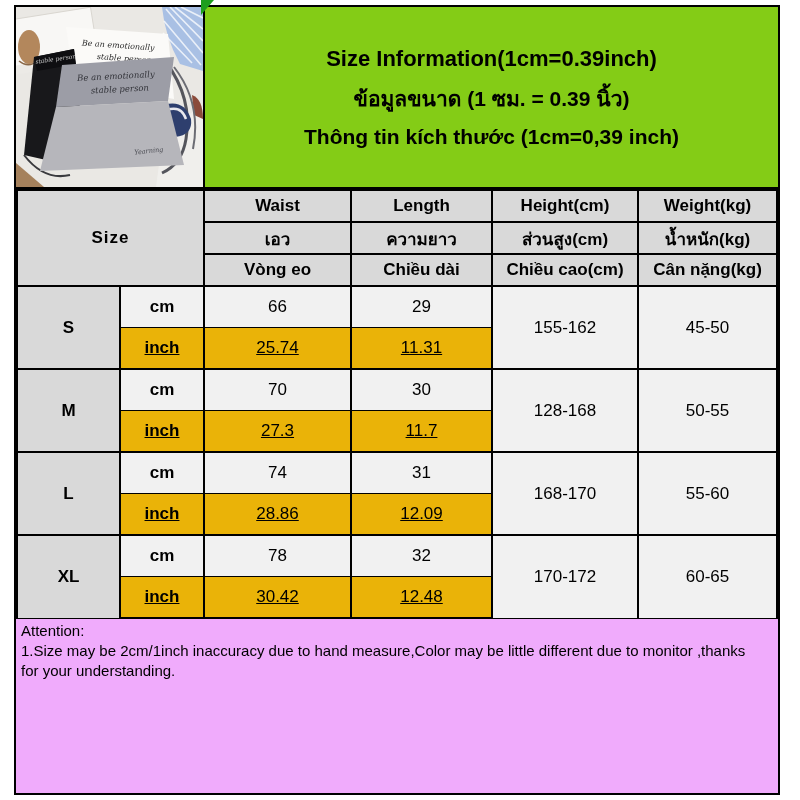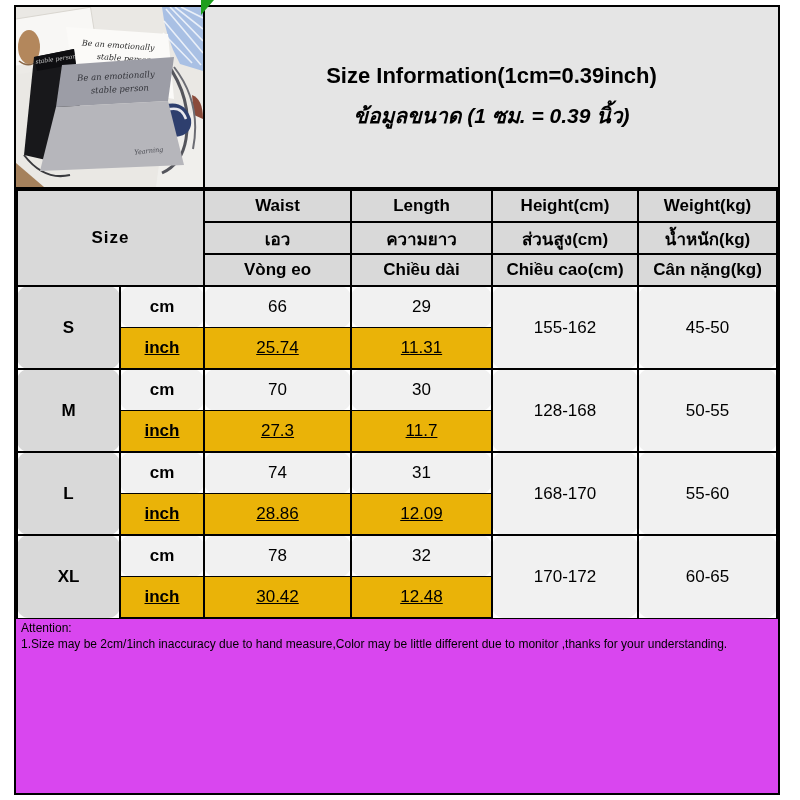--- a/index.html
+++ b/index.html
@@ -12,44 +12,44 @@
     position:absolute;left:14px;top:5px;width:766px;height:790px;
     border:2px solid #000;background:#fff;box-sizing:border-box;
     display:flex;flex-direction:column;overflow:hidden;
   }
   
   .top-row{display:flex;flex:0 0 180px;height:180px;border-bottom:2px solid #000;}
   .photo{flex:0 0 187px;width:187px;border-right:2px solid #000;position:relative;overflow:hidden;background:#eae8e4;}
   .photo svg{display:block;width:100%;height:100%;}
   .script-txt{font-family:"DejaVu Serif",serif;font-style:italic;}
   .title-area{
-    flex:1;background:#e5e5e5;display:flex;flex-direction:column;
+    flex:1;background:#84cc16;display:flex;flex-direction:column;
     align-items:center;justify-content:center;text-align:center;font-weight:bold;
   }
   .title-line{margin:5px 0;}
   .title-en{font-size:22px;}
-  .title-th{font-size:21px;font-style:italic;}
+  .title-th{font-size:21px;}
   .title-vi{font-size:21px;}
   
   table.size-table{border-collapse:collapse;table-layout:fixed;width:100%;flex:0 0 auto;}
   table.size-table td{
     border:2px solid #000;text-align:center;vertical-align:middle;
     font-size:17px;padding:0;overflow:hidden;white-space:nowrap;margin-left:43px;
   }
   tr.hdr td{background:#d9d9d9;font-weight:bold;height:30px;}
   td.size-big{font-size:36px;font-weight:bold;background:#d9d9d9;letter-spacing:1px;}
   td.sz{background:#d9d9d9;font-weight:bold;font-size:18px;}
   td.unit{font-weight:bold;}
-  tr.row-cm td{height:40px;border-bottom-width:1px;border-radius:12px;}
+  tr.row-cm td{height:40px;border-bottom-width:1px;}
   tr.row-inch td{height:40px;border-top-width:1px;}
   .bg-light{background:#f1f1f1;}
   .bg-white{background:#eab308;text-decoration:underline;}
   td.range{background:#f1f1f1;border-top-width:2px;border-bottom-width:2px;}
   
-  .attention{flex:1;background:#d946ef;padding:2px 16px 0 5px;font-size:12px;line-height:1.33;}
+  .attention{flex:1;background:#f0abfc;padding:2px 16px 0 5px;font-size:15px;line-height:1.33;}
   .attention div{margin:0;}
   
   .green-marker{
     position:absolute;left:201px;top:0;width:0;height:0;
     border-top:15px solid #1e9e1e;border-right:13px solid transparent;
   }
 </style>
 </head>
 <body>
 
@@ -108,20 +108,21 @@
           <text class="script-txt" x="133" y="146" font-size="6.5" fill="#4a4b52" text-anchor="middle" transform="rotate(-6 133 146)">Yearning</text>
         </g>
 
         <path d="M0,156 L28,180 L0,180 Z" fill="#a5815c"></path>
       </svg>
     </div>
 
     <div class="title-area">
       <div class="title-line title-en">Size Information(1cm=0.39inch)</div>
       <div class="title-line title-th">ข้อมูลขนาด (1 ซม. = 0.39 นิ้ว)</div>
+      <div class="title-line title-vi">Thông tin kích thước (1cm=0,39 inch)</div>
     </div>
   </div>
 
   <table class="size-table">
     <colgroup>
       <col style="width:103px">
         <col style="width:84px">
         <col style="width:147px">
       <col style="width:141px">
         <col style="width:146px">

